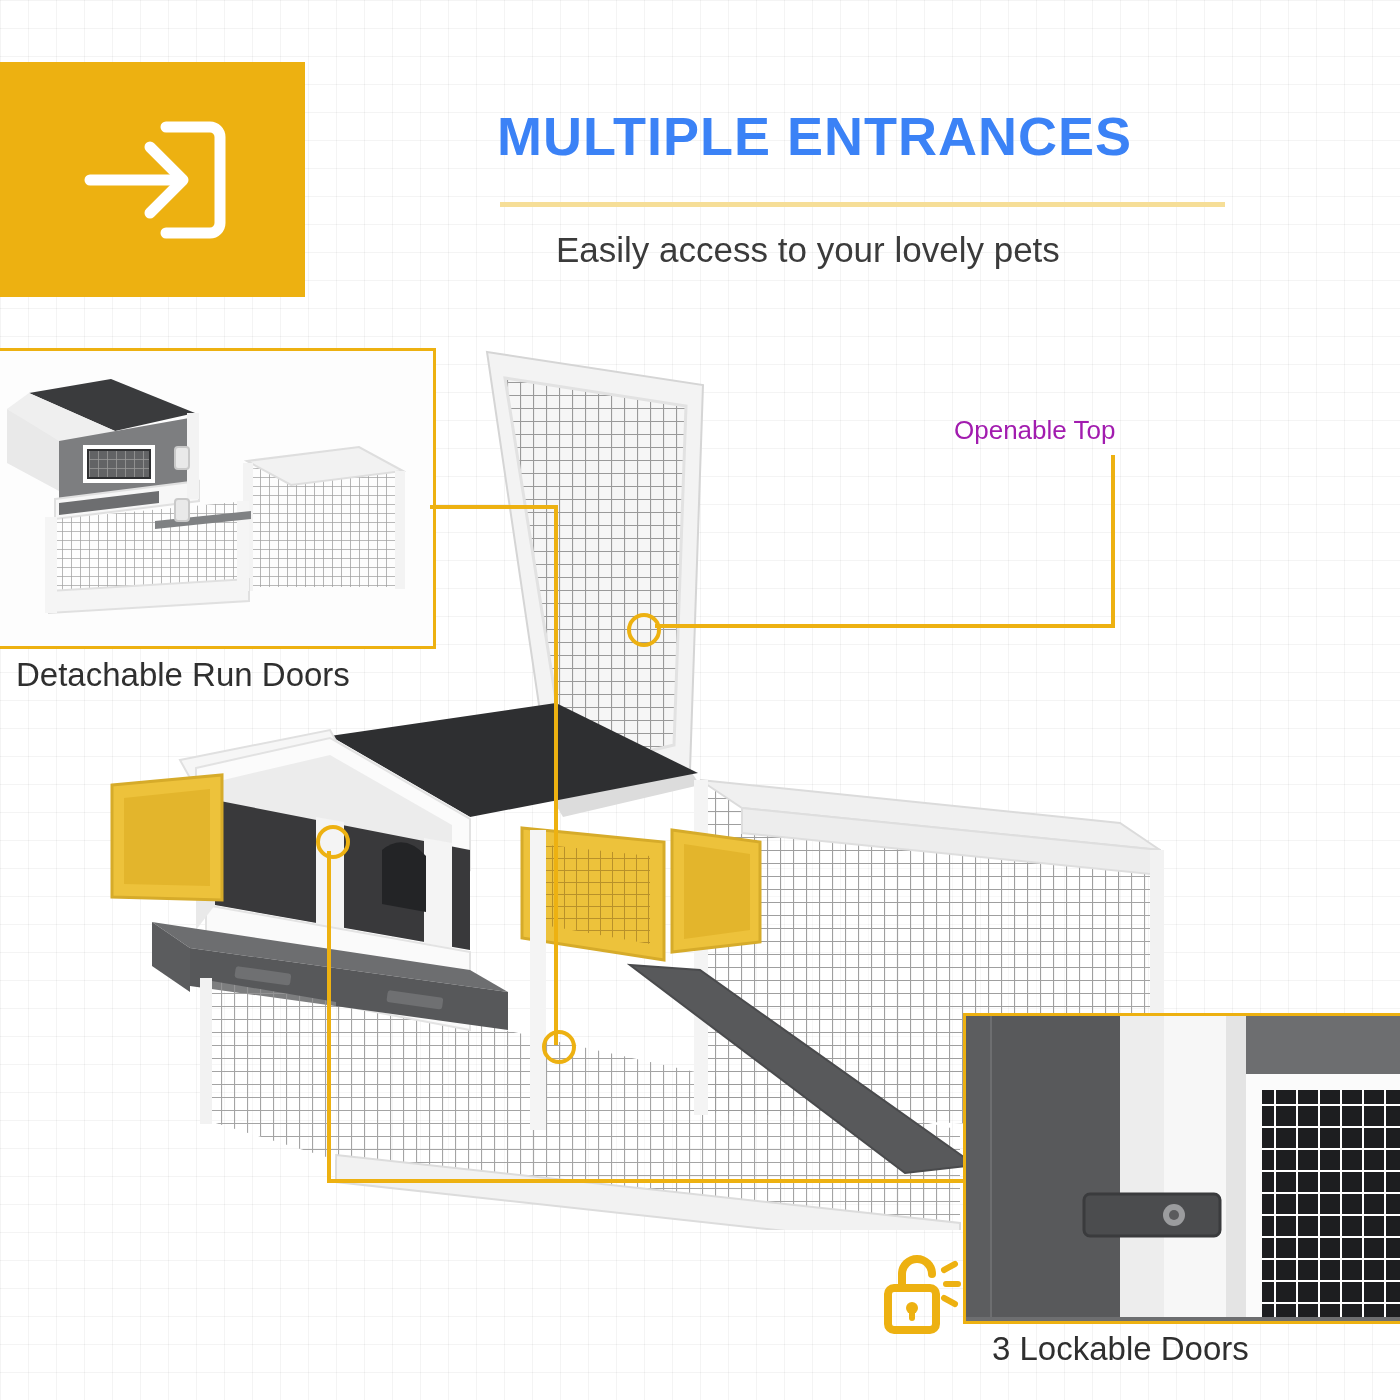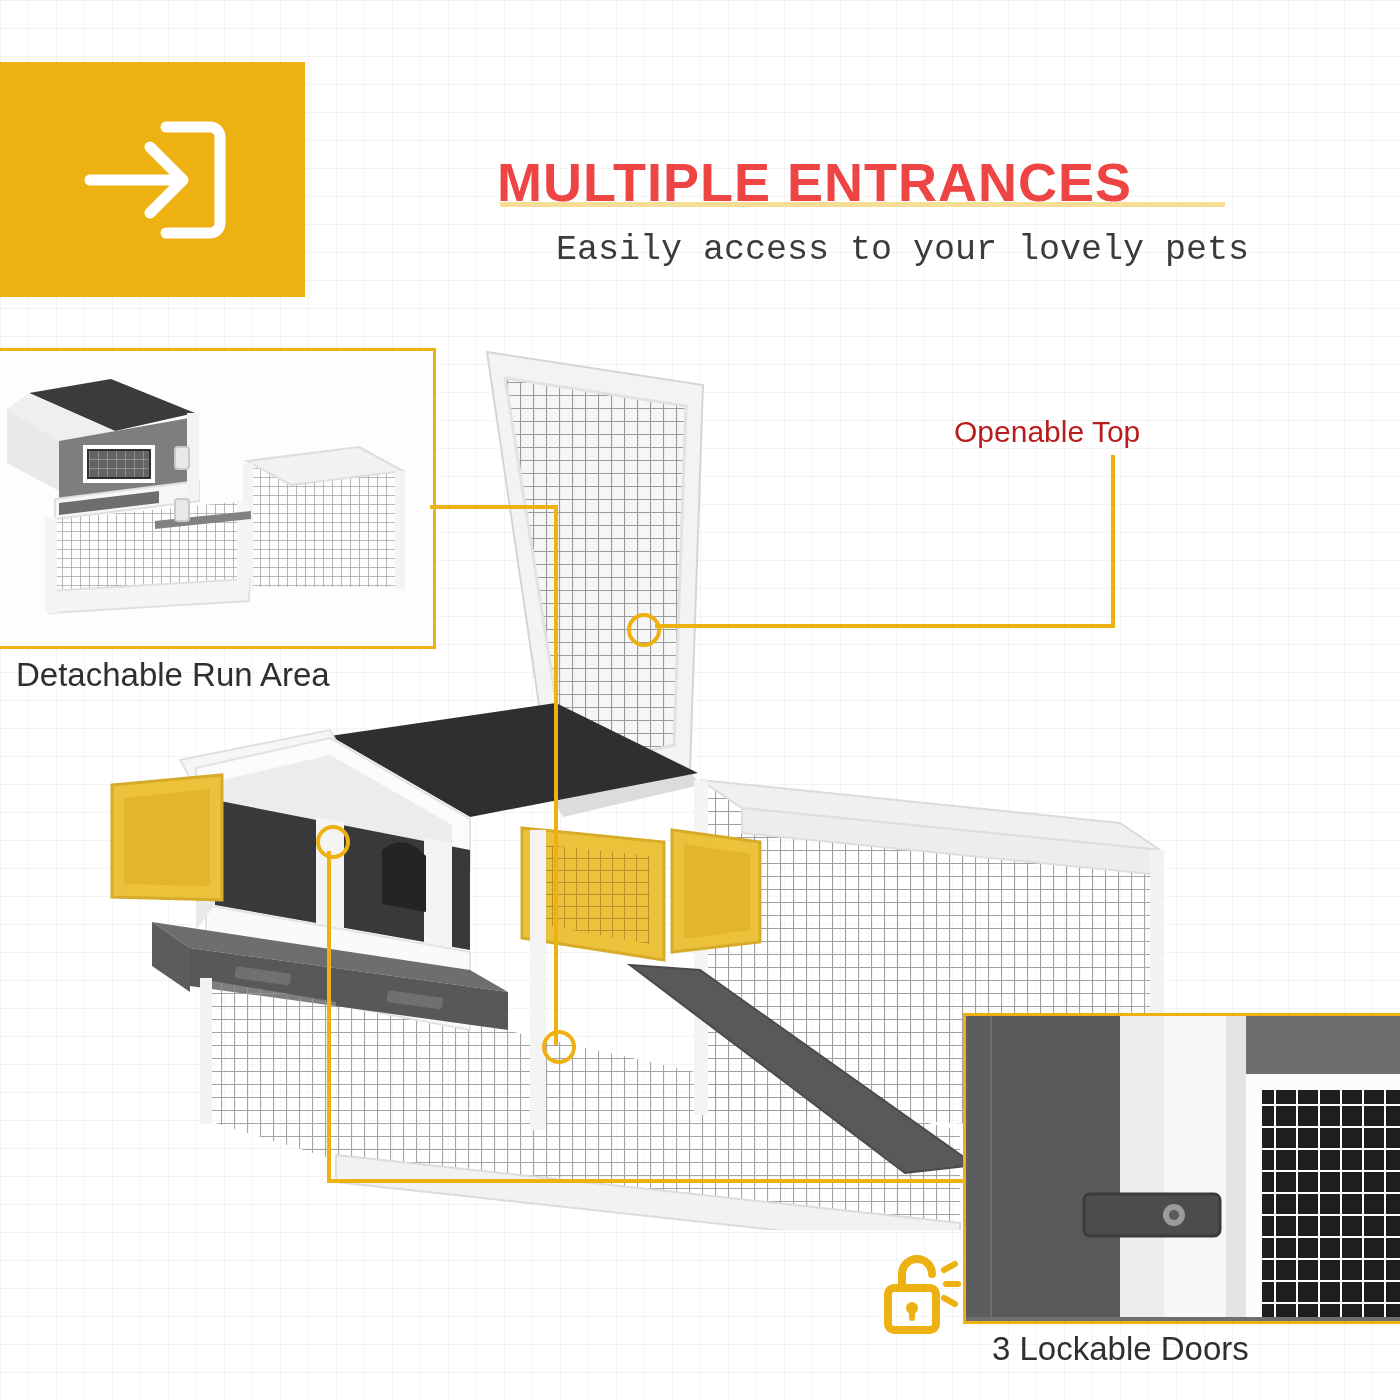--- a/index.html
+++ b/index.html
@@ -21,31 +21,30 @@
   }
   
   #icon-badge{
     position:absolute;left:0;top:62px;width:305px;height:235px;
     background:#EDB111;
   }
   #icon-badge svg{position:absolute;left:50%;top:50%;transform:translate(-50%,-50%);}
   #title{
     position:absolute;left:497px;top:105px;
     font-size:54px;font-weight:bold;letter-spacing:1px;
-    color:#ef4444;
+    color:#3b82f6;
     white-space:nowrap;
-    margin-top:46px;
   }
   #title-rule{
     position:absolute;left:500px;top:202px;width:725px;height:5px;
     background:#F6DE97;
   }
   #subtitle{
     position:absolute;left:556px;top:230px;
-    font-size:35px;color:#3b3b3b;white-space:nowrap;font-family:Liberation Mono, monospace;
+    font-size:35px;color:#3b3b3b;white-space:nowrap;
   }
 
   
   .ln{position:absolute;background:#EDB111;}
 
   
   #inset-tl{
     position:absolute;left:-4px;top:348px;width:434px;height:295px;
     border:3px solid #EDB111;background:#fdfdfd;overflow:hidden;
   }
@@ -56,21 +55,21 @@
   
   #inset-br{
     position:absolute;left:963px;top:1013px;width:445px;height:305px;
     border:3px solid #EDB111;background:#6d6e70;overflow:hidden;
   }
   #inset-br-caption{
     position:absolute;left:992px;top:1330px;font-size:33px;color:#2f2f2f;white-space:nowrap;
   }
   #lock-icon{position:absolute;left:880px;top:1250px;}
 
-  .label{position:absolute;font-size:30px;color:#b91c1c;white-space:nowrap;}
+  .label{position:absolute;font-size:26px;color:#a21caf;white-space:nowrap;}
   #label-openable{left:954px;top:415px;}
 
   
   .dot{
     position:absolute;width:26px;height:26px;border-radius:50%;
     border:4px solid #EDB111;background:transparent;
   }
 
   
   #photo{position:absolute;left:0;top:330px;width:1400px;height:900px;}
@@ -230,21 +229,21 @@
     <rect x="46" y="166" width="12" height="96" fill="#f5f5f5"></rect>
     <rect x="238" y="150" width="12" height="90" fill="#f5f5f5"></rect>
     <rect x="188" y="62" width="12" height="86" fill="#f3f3f3"></rect>
 
     <polygon points="156,170 252,160 252,168 156,178" fill="#7f8183"></polygon>
 
     <rect x="176" y="96" width="14" height="22" rx="3" fill="#e9e9e9" stroke="#c9c9c9" stroke-width="2"></rect>
     <rect x="176" y="148" width="14" height="22" rx="3" fill="#e9e9e9" stroke="#c9c9c9" stroke-width="2"></rect>
   </svg>
 </div>
-<div id="inset-tl-caption">Detachable Run Area</div>
+<div id="inset-tl-caption">Detachable Run Doors</div>
 <div class="ln" style="left:430px;top:505px;width:128px;height:4px;"></div>
 <div class="ln" style="left:554px;top:505px;width:4px;height:540px;"></div>
 <div class="dot" style="left:542px;top:1030px;"></div>
 
 <div class="dot" style="left:316px;top:825px;"></div>
 <div class="ln" style="left:327px;top:851px;width:4px;height:332px;"></div>
 <div class="ln" style="left:327px;top:1179px;width:648px;height:4px;"></div>
 
 <div id="inset-br">
   <svg width="441" height="301" viewBox="0 0 441 301">

